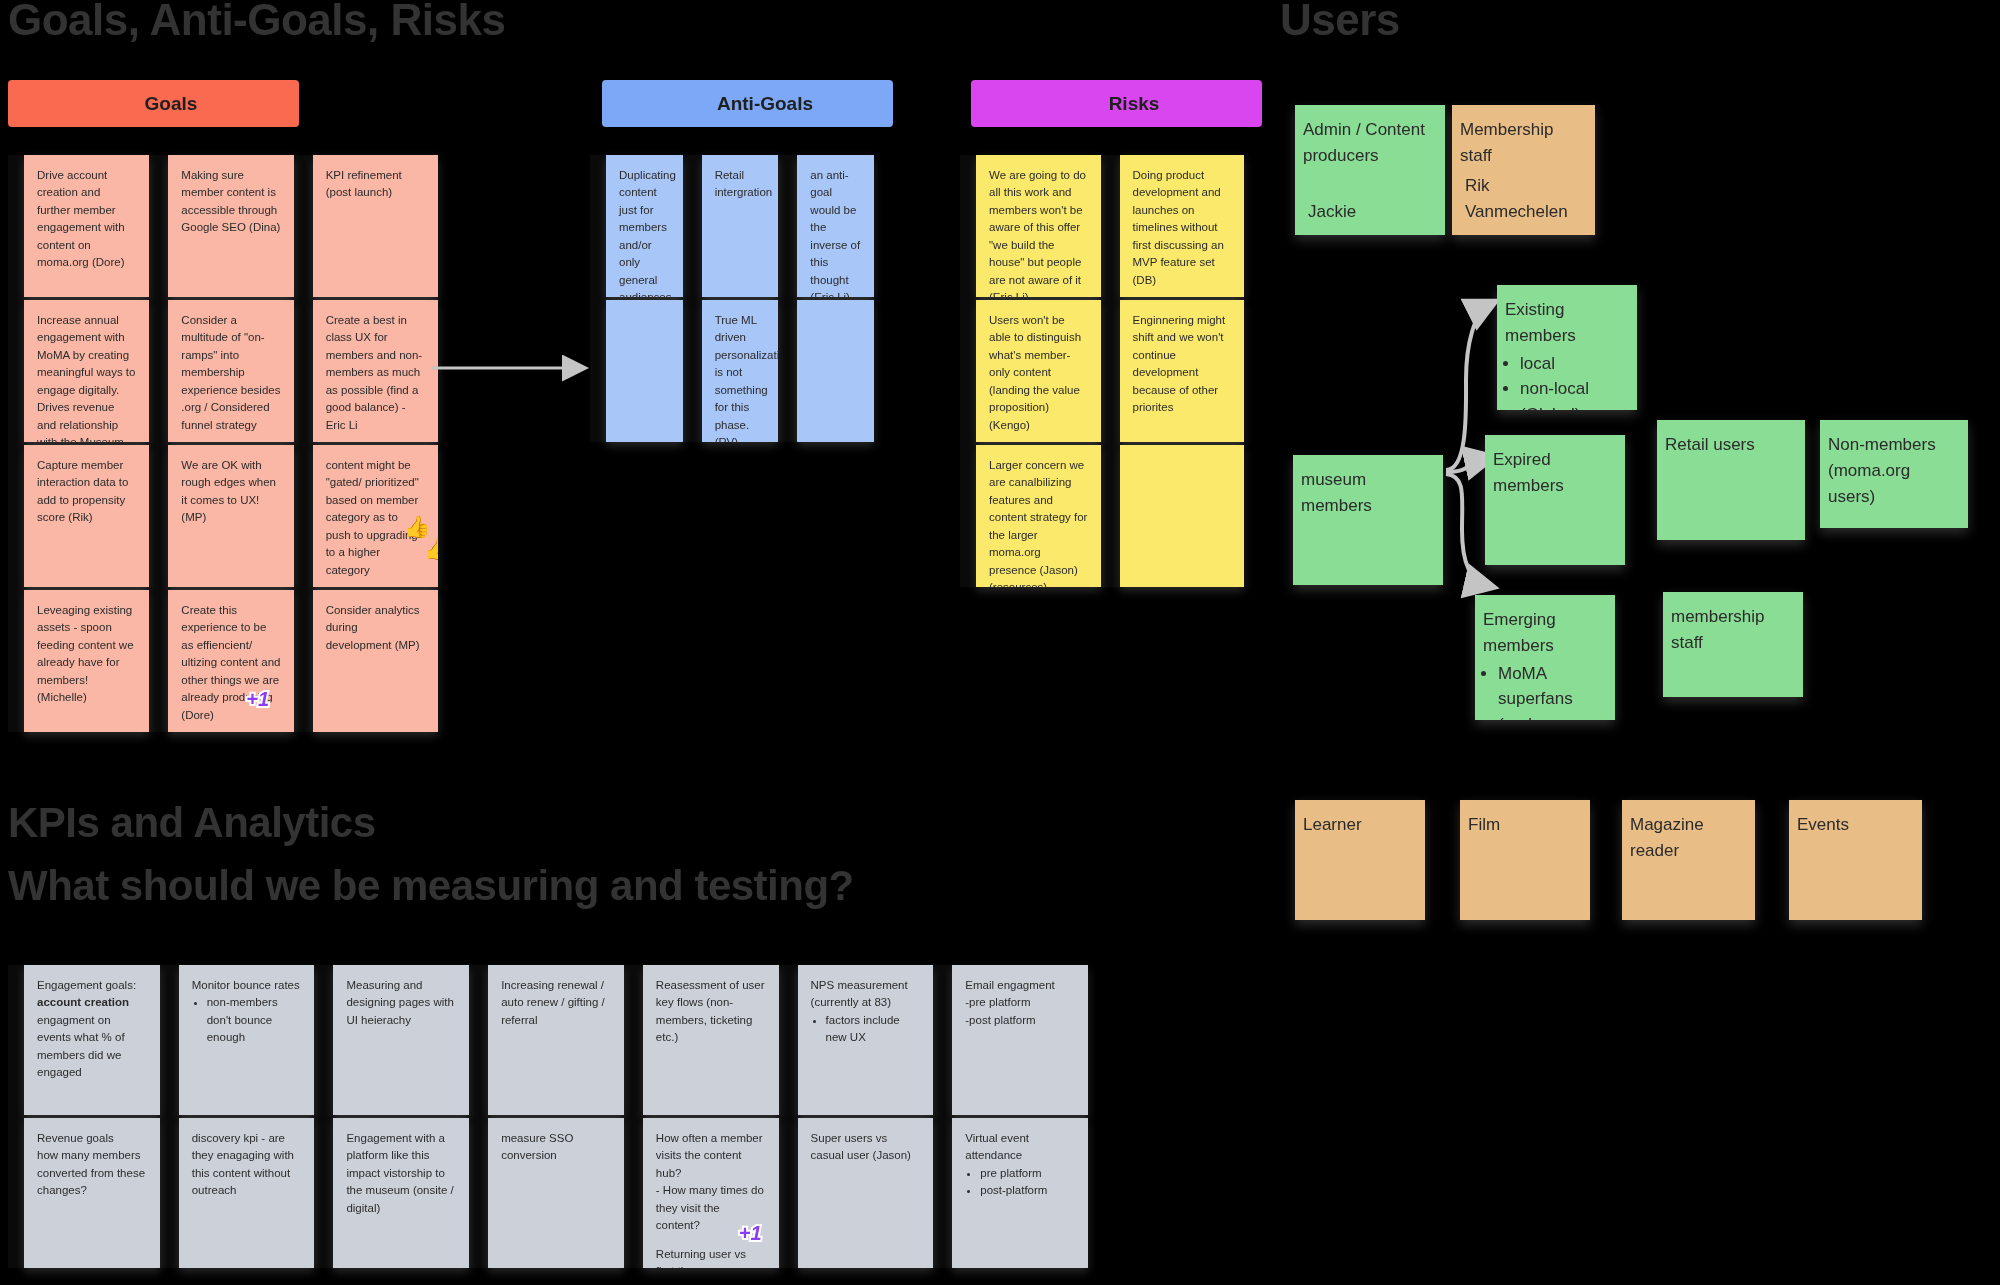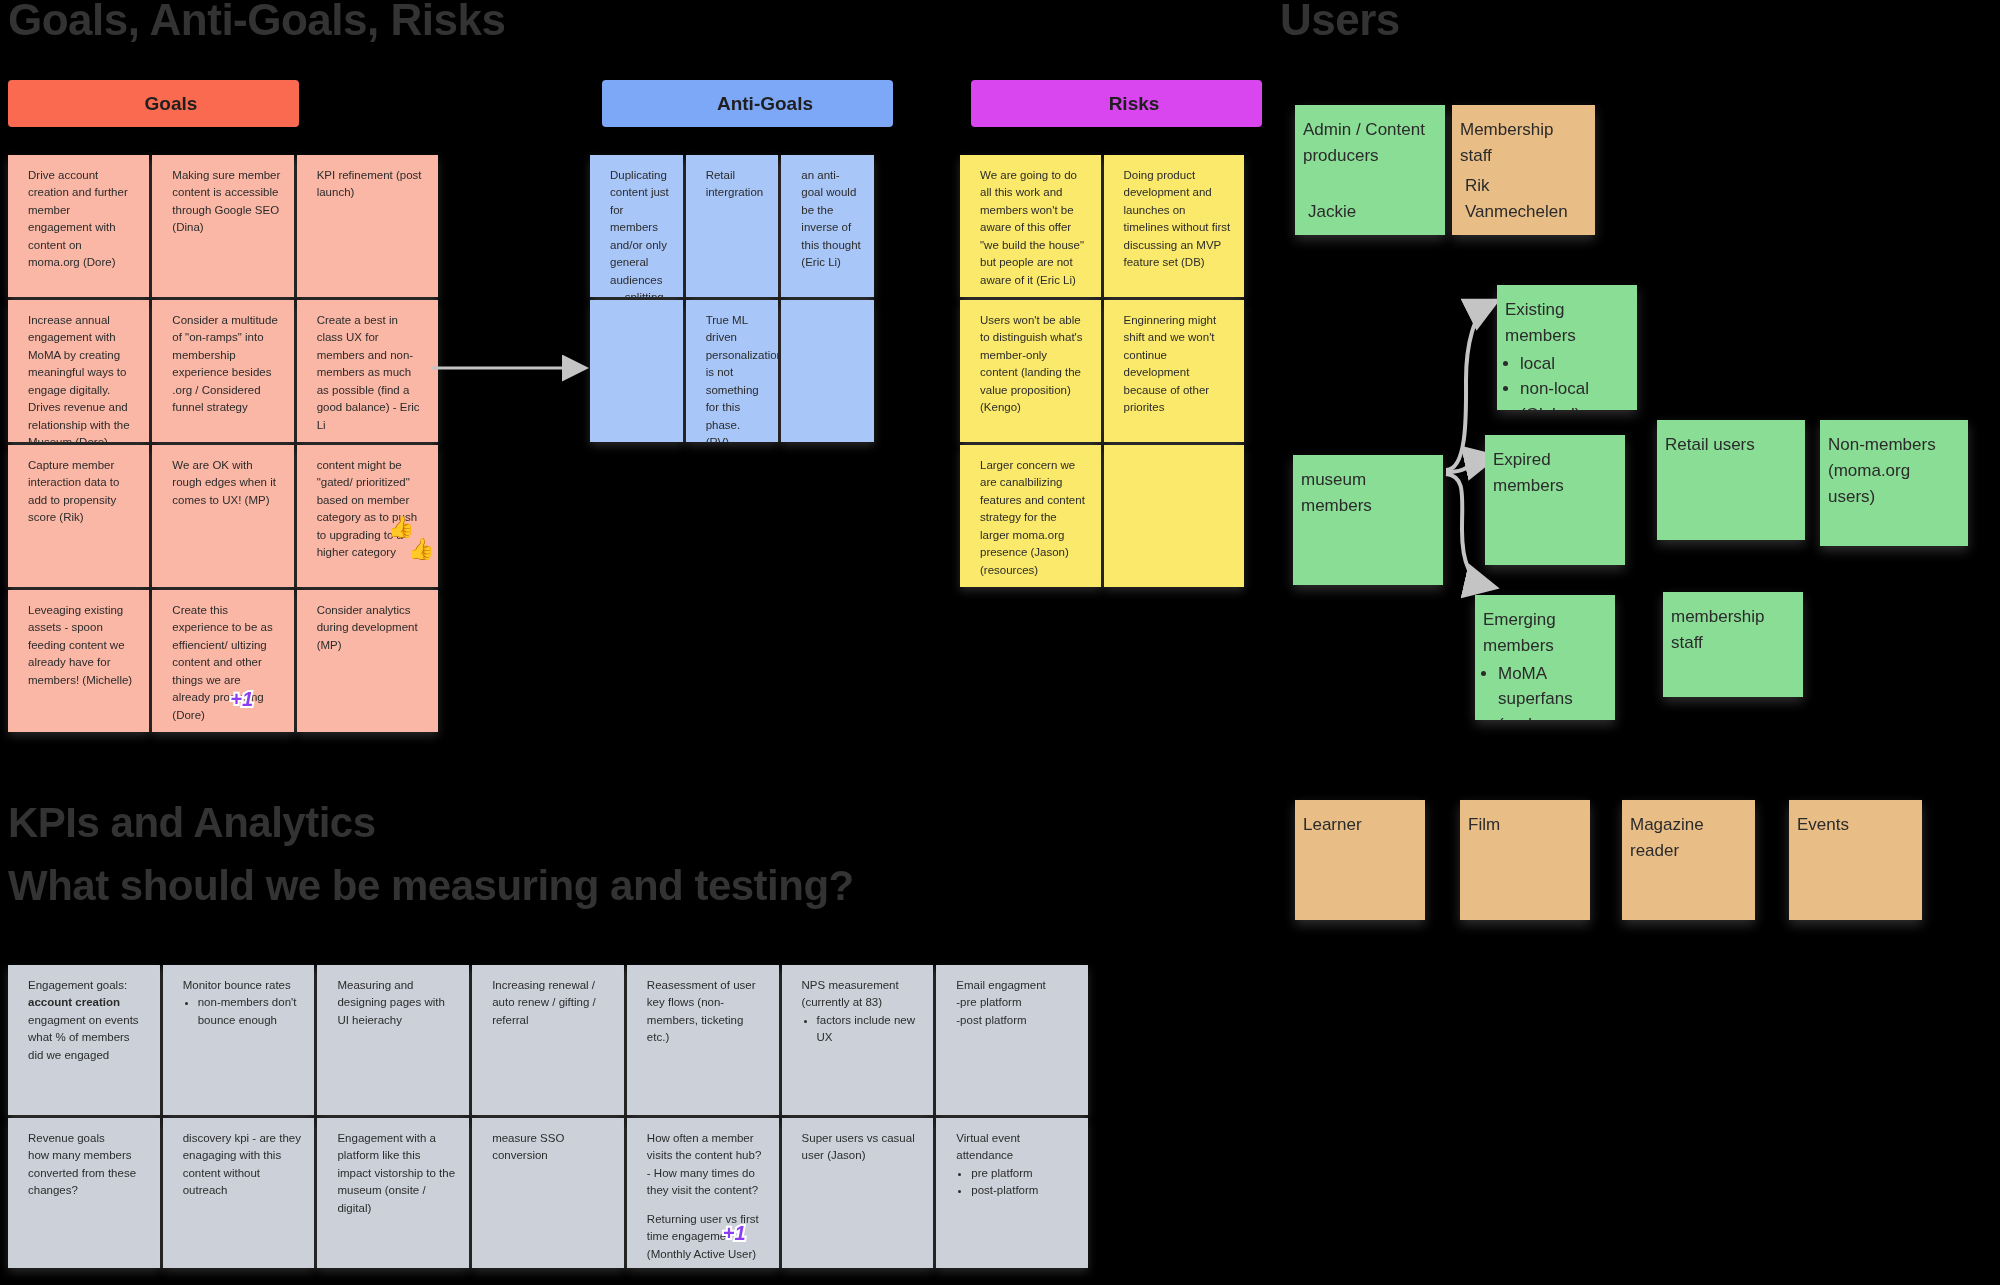--- a/index.html
+++ b/index.html
@@ -22,24 +22,25 @@
     height:47px;border-radius:4px;display:flex;align-items:center;
     justify-content:center;color:#1f1f1f;font-size:19px;font-weight:bold;padding-left:35px;
   }
   #banner-goals{left:8px;top:80px;width:256px;background:#f96a50;}
   #banner-anti{left:602px;top:80px;width:256px;background:#7da8f7;}
   #banner-risks{left:971px;top:80px;width:256px;background:#d946ef;}
 
   
   .grid{display:grid;gap:3px;background:#0a0a0a;}
   .note{
-    position:relative;box-sizing:border-box;padding:12px 13px 10px 20px;
+    position:relative;box-sizing:border-box;padding:12px 13px 10px 13px;
     color:#2b2b2b;font-size:11.5px;line-height:1.52;
     box-shadow:0 4px 9px rgba(255,255,255,0.16);
     overflow:hidden;
+    margin-left:16px;
   }
   .note p{margin:0;}
   .note ul{margin:0;padding-left:15px;list-style:disc;}
   .note li{margin:0;}
   .note .bold{font-weight:bold;}
   .note .spacer{height:11px;}
 
   .pink{background:#fab7a6;}
   .blue{background:#a9c6f8;}
   .yellow{background:#fae96a;}
@@ -267,21 +268,21 @@
     </div>
     <div class="ucard green" style="left: 1475px; top: 595px; width: 140px; height: 125px;">
       <div>Emerging members</div>
       <ul>
         <li>MoMA superfans (and are eager to engage with us!)</li>
       </ul>
     </div>
     <div class="ucard green" style="left: 1657px; top: 420px; width: 148px; height: 120px;">
       <div>Retail users</div>
     </div>
-    <div class="ucard green" style="left: 1820px; top: 420px; width: 148px; height: 126px;">
+    <div class="ucard green" style="left: 1820px; top: 420px; width: 148px; height: 108px;">
       <div>Non-members (moma.org users)</div>
     </div>
     <div class="ucard green" style="left: 1663px; top: 592px; width: 140px; height: 105px;">
       <div>membership staff</div>
     </div>
     <div class="ucard tan" style="left: 1295px; top: 800px; width: 130px; height: 120px;">
       <div>Learner</div>
     </div>
     <div class="ucard tan" style="left: 1460px; top: 800px; width: 130px; height: 120px;">
       <div>Film</div>

